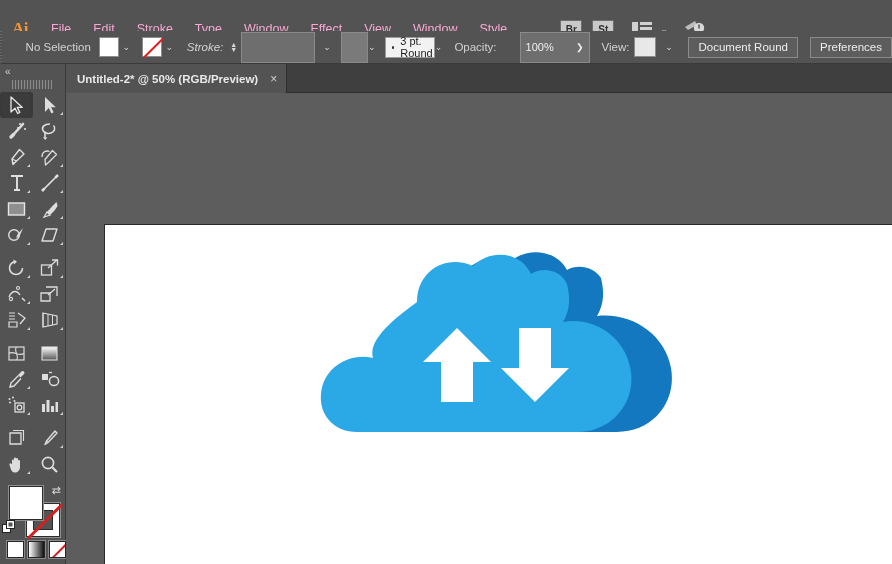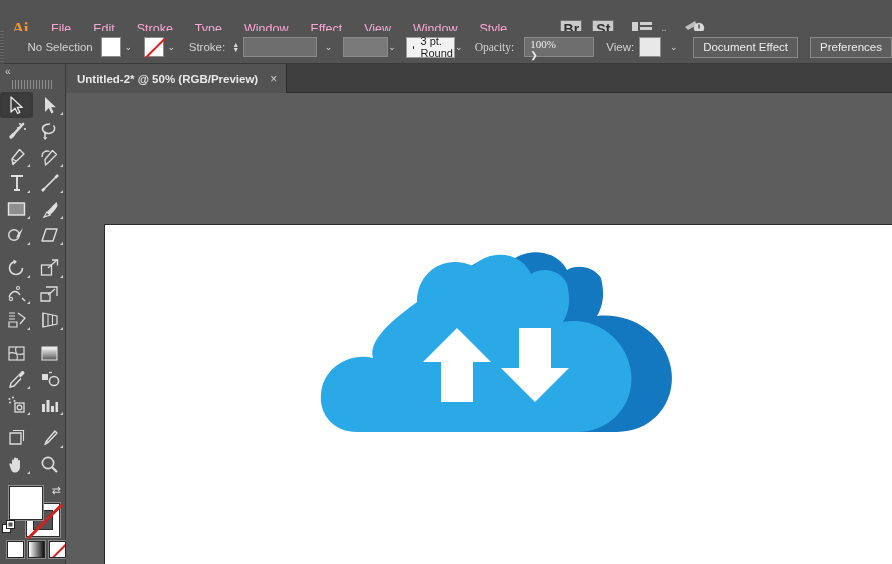--- a/index.html
+++ b/index.html
@@ -28,21 +28,21 @@
   }
   .menu-item {
     padding: 0 11px; height: 31px; line-height: 31px;
     color: #f9a8d4; font-size: 12.5px; cursor: default;
     white-space: nowrap;
   }
   .menubar-right { display: flex; align-items: center; margin-left: 32px; gap: 0px; }
   .mb-btn {
     width: 22px; height: 18px; margin-left: 10px;
     background: #c9c9c9; border: 1px solid #6e6e6e;
-    color: #2f2f2f; font-size: 14px; font-weight: bold;
+    color: #2f2f2f; font-size: 10px; font-weight: bold;
     display: flex; align-items: center; justify-content: center;
   }
   .ws-icon { margin-left: 18px; display: flex; align-items: center; gap: 1px; }
   .ws-chev { margin-left: 8px; color: #cfcfcf; font-size: 9px; }
   .search-icon { margin-left: 16px; }
 
   
   .controlbar {
     position: absolute; left: 0; top: 31px; width: 892px; height: 33px;
     background: #535353; border-bottom: 1px solid #3a3a3a;
@@ -61,35 +61,35 @@
     position: relative;
   }
   .swatch.none::after {
     content: ""; position: absolute; left: -3px; top: 50%; width: 27px; height: 2px;
     background: #e02020; transform: rotate(-45deg); transform-origin: center;
   }
   .chev-btn {
     width: 15px; height: 20px; display: flex; align-items: center; justify-content: center;
     color: #d8d8d8; font-size: 9px;
   }
-  .stroke-wrap { display: flex; align-items: center; margin-left: 10px; gap: 4px; }
+  .stroke-wrap { display: flex; align-items: center; margin-left: 10px; gap: 4px; font-style: italic; }
   .stepper { display: flex; flex-direction: column; line-height: 5px; color: #d8d8d8; font-size: 7px; margin-left: 3px; }
   .inputbox {
-    height: 20px; background: #6e6e6e; border: 1px solid #8a8a8a;
-    color: #efefef; font-size: 11px; display: flex; align-items: flex-start; padding: 0 5px; flex-direction: column;
+    height: 31px; background: #6e6e6e; border: 1px solid #8a8a8a;
+    color: #efefef; font-size: 11px; display: flex; align-items: center; padding: 0 5px;
   }
   .stroke-weight { width: 74px; }
   .profile-box { width: 96px; background: #7a7a7a; margin-left: 7px; }
   .brush-box {
     width: 96px; height: 21px; background: #f2f2f2; border: 1px solid #9a9a9a;
     color: #1d1d1d; font-size: 11px; display: flex; align-items: center;
     padding-left: 6px; margin-left: 10px; gap: 6px;
   }
   .brush-dot { width: 3px; height: 3px; border-radius: 50%; background: #222; }
-  .opacity-wrap { display: flex; align-items: center; margin-left: 12px; gap: 10px; font-family: Liberation Serif, serif; }
+  .opacity-wrap { display: flex; align-items: center; margin-left: 12px; gap: 23px; }
   .opacity-box { width: 70px; justify-content: space-between; }
   .style-wrap { display: flex; align-items: center; margin-left: 12px; gap: 5px; }
   .style-swatch { width: 22px; height: 20px; background: #e8e8e8; border: 1px solid #8c8c8c; }
   .cb-button {
     height: 21px; background: #5d5d5d; border: 1px solid #8a8a8a;
     color: #ededed; font-size: 11.5px; display: flex; align-items: center;
     padding: 0 9px; margin-left: 12px; white-space: nowrap;
   }
 
   
@@ -260,21 +260,21 @@
         <span style="font-size:9px">❯</span>
       </div>
     </div>
 
     <div class="style-wrap">
       <div class="cb-label">View:</div>
       <div class="style-swatch"></div>
       <div class="chev-btn">⌄</div>
     </div>
 
-    <div class="cb-button">Document Effect</div>
+    <div class="cb-button">Document Round</div>
     <div class="cb-button">Preferences</div>
   </div>
 
   <div class="tabbar">
     <div class="doctab">
       <span class="doctab-title">Untitled-2* @ 50% (RGB/Preview)</span>
       <span class="doctab-close">×</span>
     </div>
   </div>
 

